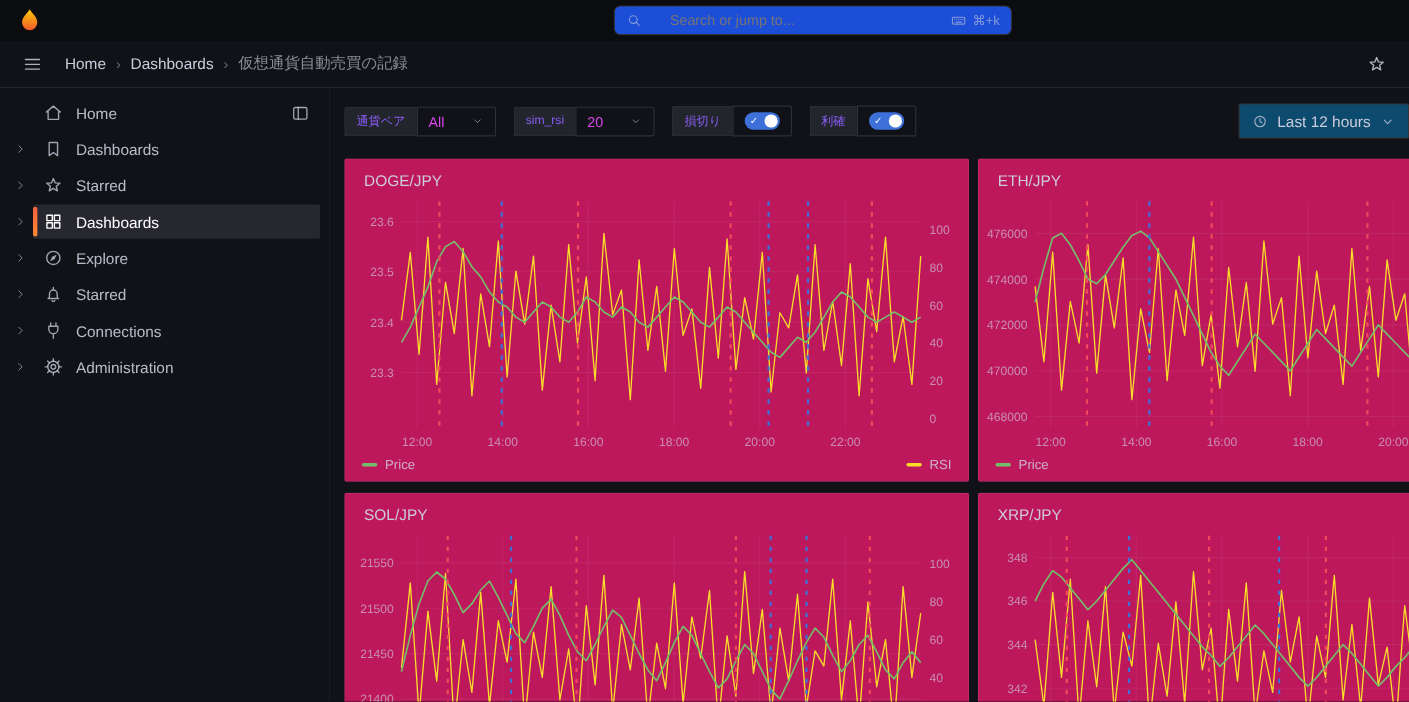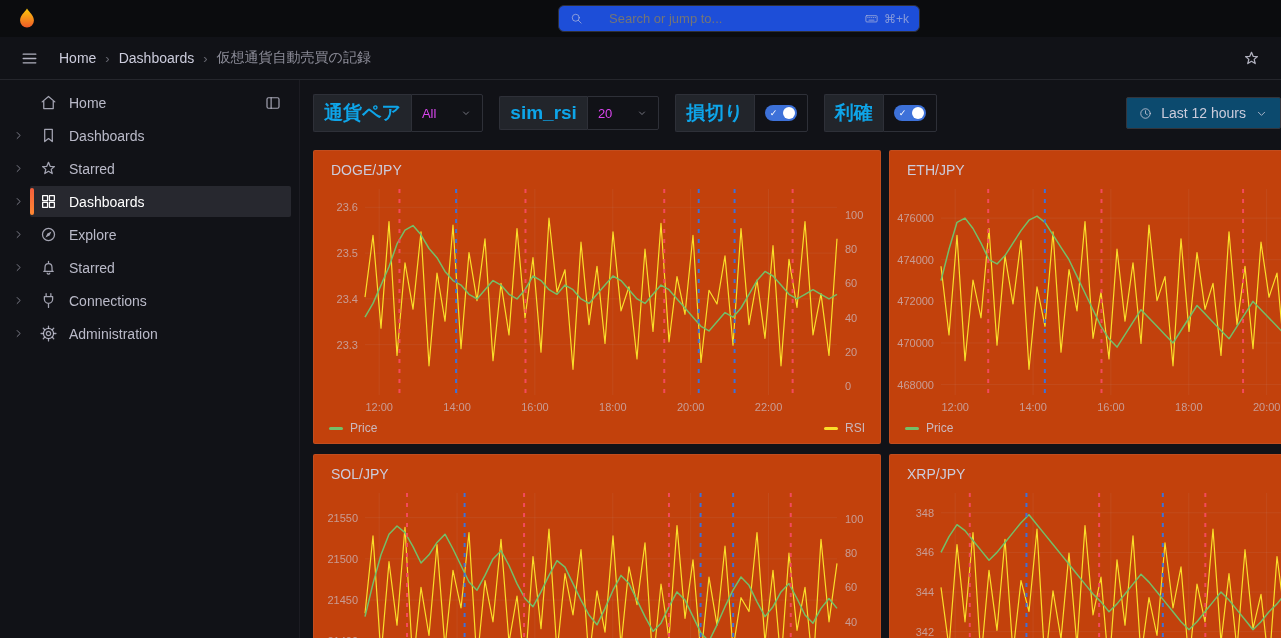--- a/index.html
+++ b/index.html
@@ -67,22 +67,22 @@
   .dock-btn { margin-left:auto; display:flex; color:rgba(204,204,220,0.78); }
   .dock-btn svg { width:18px; height:18px; }
 
   main { flex:1; padding:14px 0 0 13px; overflow:hidden; }
 
   
   .controls { display:flex; align-items:center; gap:16px; margin-bottom:18px; }
   .ctrl { display:flex; align-items:stretch; }
   .ctrl-label {
     background:#22252b; border:1px solid #2e3038; border-right:none;
-    border-radius:2px 0 0 2px; padding:5px 10px; font-size:19px; font-weight:700;
-    color:#0ea5e9; display:flex; align-items:center;
+    border-radius:2px 0 0 2px; padding:5px 10px; font-size:11px; font-weight:400;
+    color:#8b5cf6; display:flex; align-items:center;
   }
   .ctrl-value {
     background:#111217; border:1px solid #2e3038; border-radius:0 2px 2px 0;
     padding:5px 10px; font-size:13px; color:#d946ef; display:flex; align-items:center; gap:24px; cursor:pointer;
   }
   .ctrl-value svg { width:12px; height:12px; color:rgba(204,204,220,0.65); }
   .switch {
     width:32px; height:16px; border-radius:9px; background:#3D71D9; position:relative; display:inline-block; cursor:pointer;
   }
   .switch::before { content:"✓"; position:absolute; left:5px; top:0; line-height:16px; font-size:9px; color:#fff; }
@@ -90,21 +90,21 @@
   .timepicker {
     margin-left:auto; display:flex; align-items:center; gap:8px;
     background:#0c4a6e; border:1px solid #33353c; border-radius:2px;
     padding:0 11px; height:32px; font-size:14px; font-weight:500; color:#ccccdc; cursor:pointer; flex:none;
   }
   .timepicker svg { width:15px; height:15px; color:rgba(204,204,220,0.8); }
 
   
   .panel-grid { display:grid; grid-template-columns:568px 568px; gap:10px 8px; }
   .panel {
-    width:568px; height:294px; background:#c2410c;
+    width:568px; height:294px; background:#be185d;
     border:1px solid rgba(204,204,220,0.09); border-radius:2px;
     padding:6px 7px; overflow:hidden;
   }
   .panel-header { height:26px; }
   .panel-title { font-size:14px; font-weight:500; color:#ccccdc; margin:0; line-height:26px; padding-left:10px; cursor:pointer; }
   .legend { display:flex; justify-content:space-between; align-items:center; padding:2px 8px 0 8px; font-size:12px; color:rgba(204,204,220,0.85); }
   .legend-item { display:flex; align-items:center; gap:7px; cursor:pointer; }
   .dash { width:14px; height:3px; border-radius:2px; }
 </style>
 </head>

